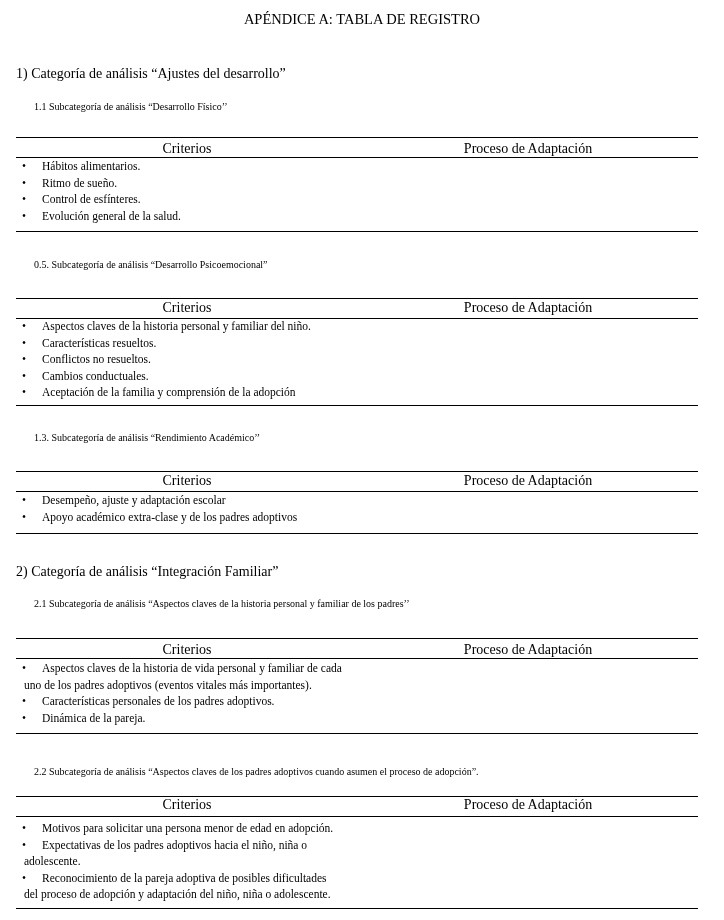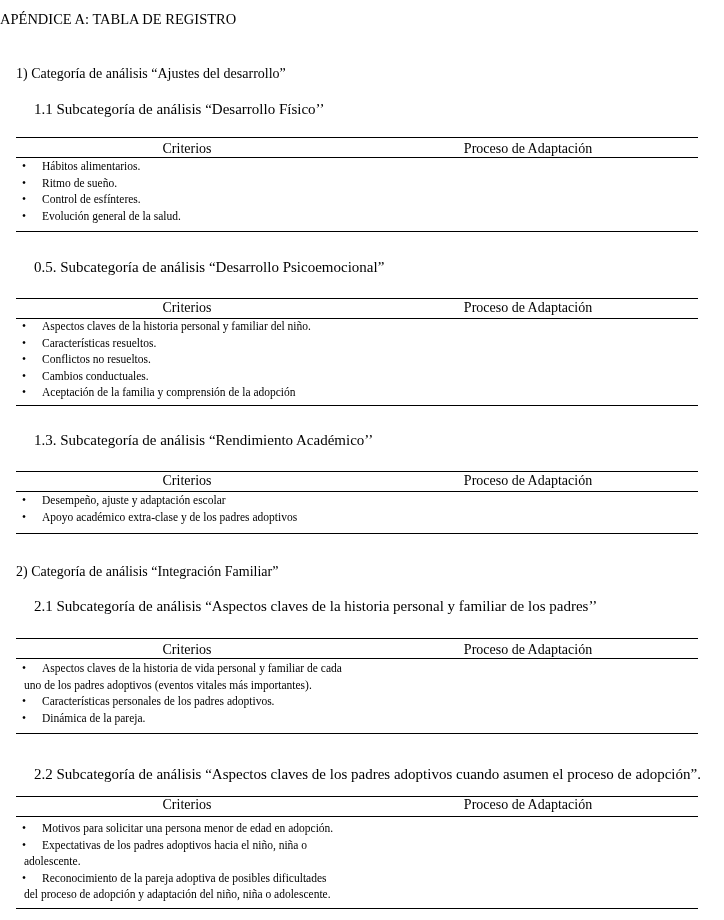--- a/index.html
+++ b/index.html
@@ -2,23 +2,23 @@
 <html><head>
   <meta charset="utf-8">
   <style>
     html, body { margin: 0; padding: 0; background: #ffffff; }
     body {
       width: 724px; height: 920px; position: relative; overflow: hidden;
       font-family: "Liberation Serif", "DejaVu Serif", serif;
       color: #000;
     }
     .abs { position: absolute; white-space: nowrap; }
-    .title { top: 11px; left: 0; width: 724px; text-align: left; font-size: 14.5px; }
+    .title { top: 11px; left: 0; width: 724px; text-align: center; font-size: 14.5px; }
     .cat { left: 16px; font-size: 14px; }
-    .sub { left: 34px; font-size: 15px; }
+    .sub { left: 34px; font-size: 10px; }
     .tbl { position: absolute; left: 16px; width: 682px; }
     .rule { position: absolute; left: 0; width: 682px; height: 0; border-top: 1.3px solid #000; }
     .hdr { position: absolute; font-weight: normal; font-size: 14px; }
     .hdr-crit { left: 0; width: 342px; text-align: center; }
     .hdr-proc { left: 342px; width: 340px; text-align: center; }
     .items { position: absolute; left: 0; font-size: 11.5px; }
     .item { position: relative; height: 16.5px; line-height: 16.5px; white-space: nowrap; }
     .item .b { position: absolute; left: 6px; top: 0; }
     .item .t { position: absolute; left: 26px; top: 0; }
     .item.cont .t { left: 8px; }

